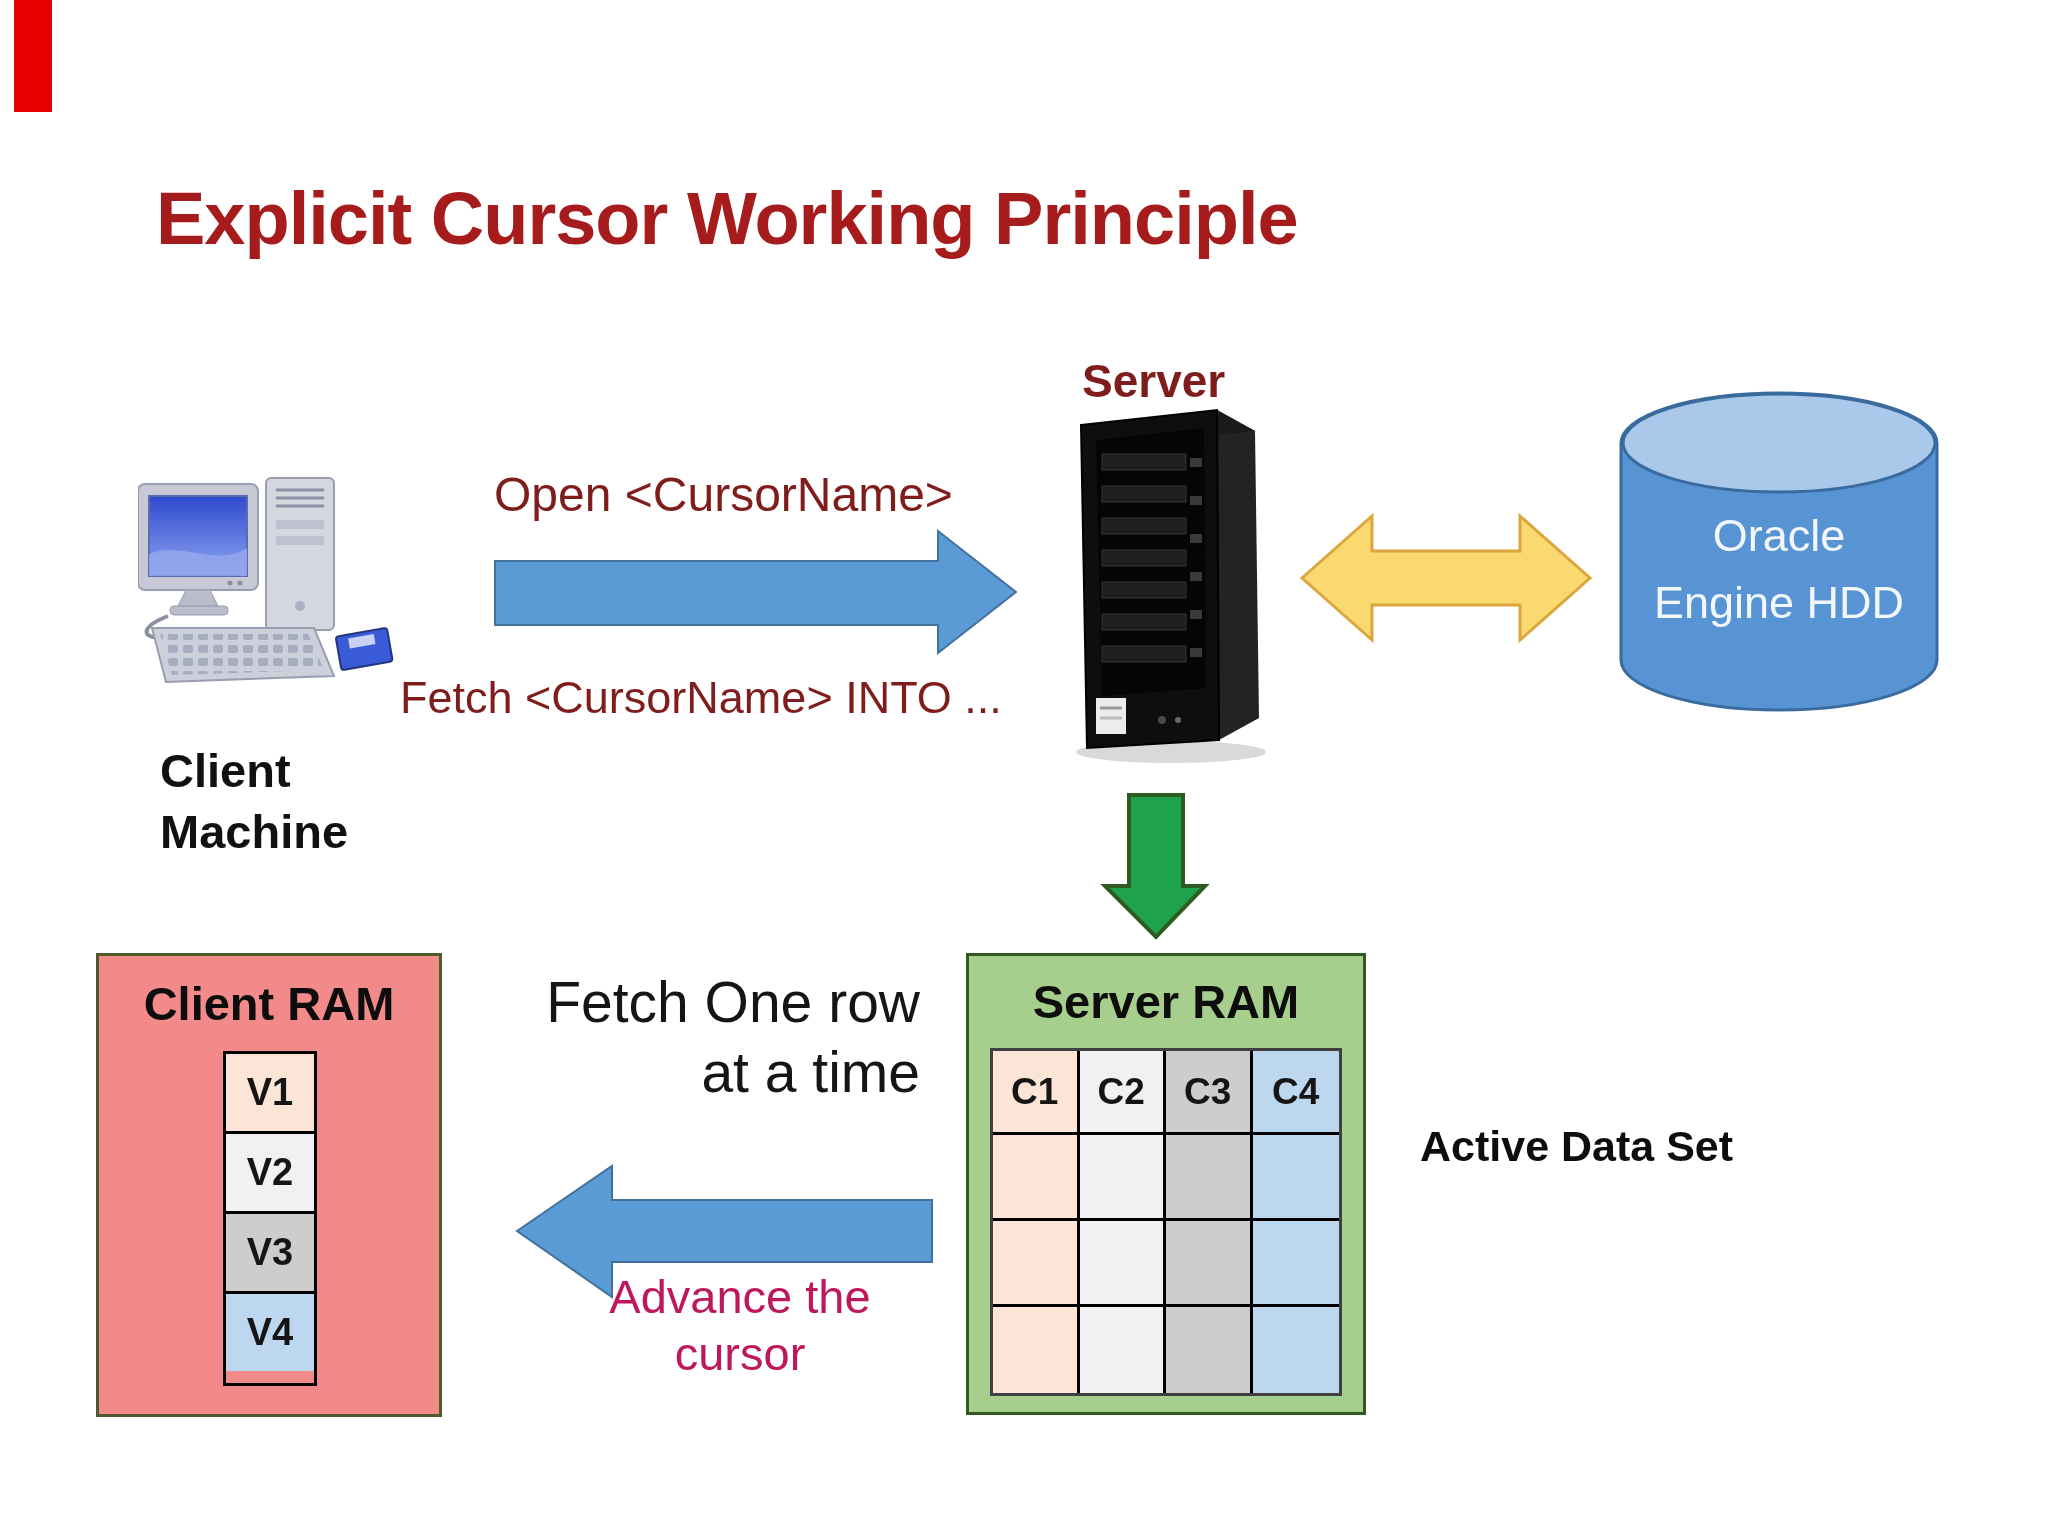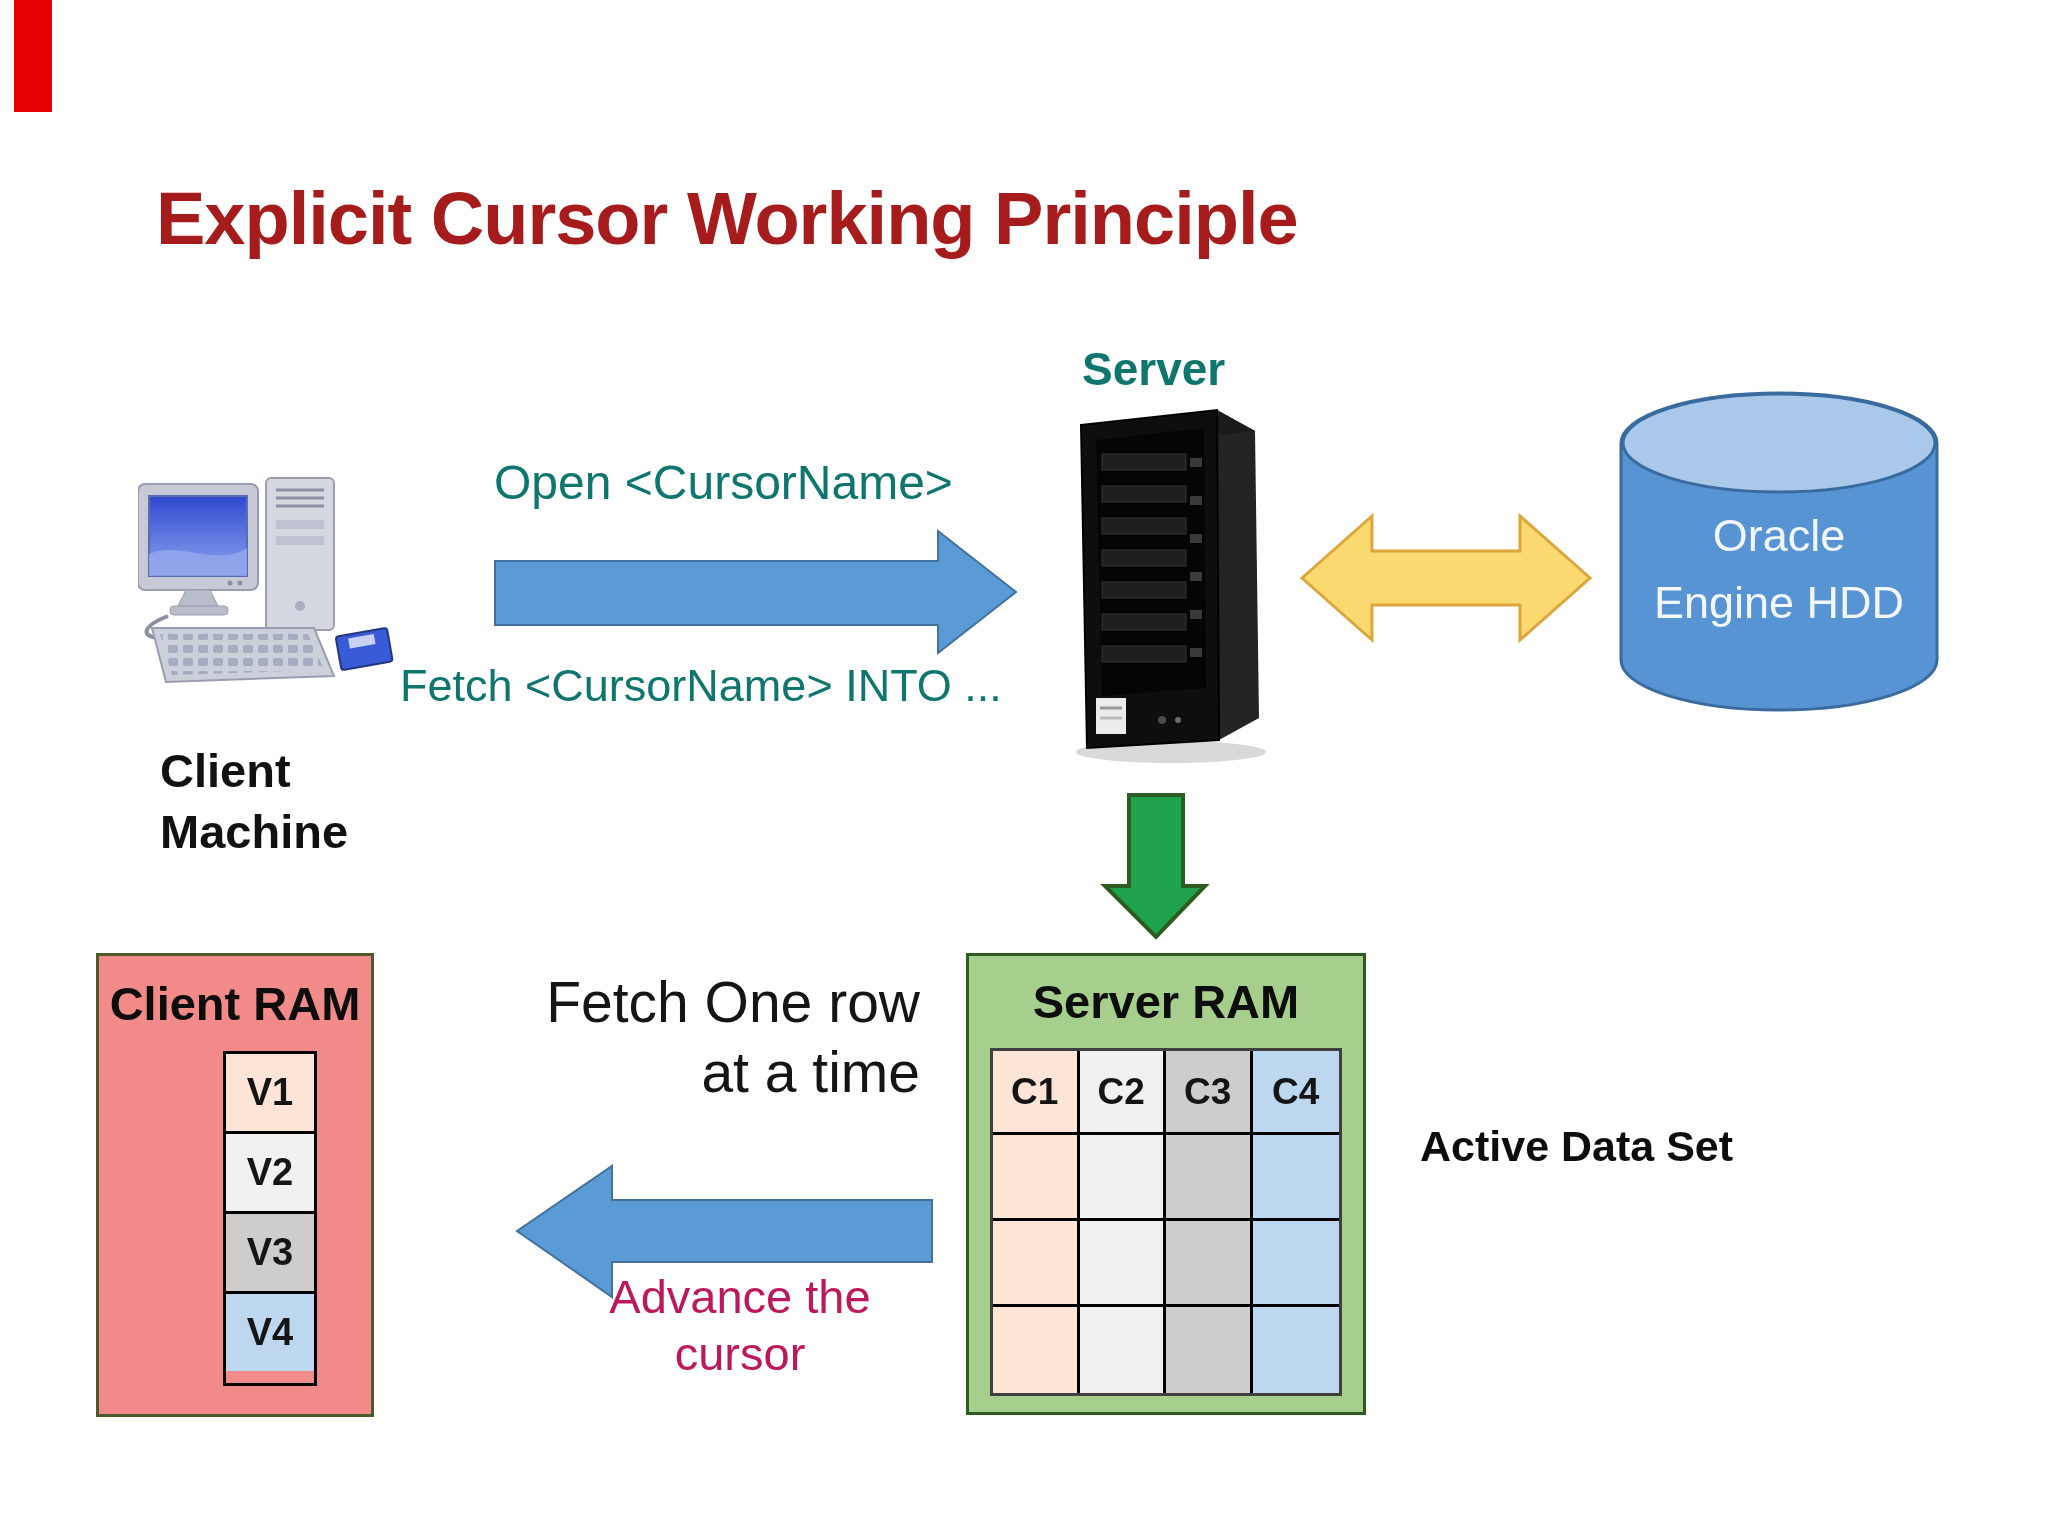--- a/index.html
+++ b/index.html
@@ -1,32 +1,32 @@
 <!DOCTYPE html>
 <html><head>
 <meta charset="utf-8">
 <style>
   html,body{margin:0;padding:0;background:#888;}
   .slide{position:relative;width:2048px;height:1536px;background:#ffffff;overflow:hidden;
          font-family:"Liberation Sans", sans-serif;color:#111;}
   .abs{position:absolute;}
   .red-bar{left:14px;top:0;width:38px;height:112px;background:#e60000;}
   .title{left:156px;top:176px;font-size:74px;font-weight:700;letter-spacing:-1px;color:#a61b1b;white-space:nowrap;}
-  .plain{font-size:46px;color:#0f766e;white-space:nowrap;}
+  .plain{font-size:46px;color:#7f1d1d;white-space:nowrap;margin-top:12px;}
   .open-label{left:494px;top:455px;font-size:48px;}
   .fetch-label{left:400px;top:660px;font-size:45px;}
   .server-label{left:1082px;top:342px;font-weight:700;font-size:46px;}
   .client-label{left:160px;top:740px;font-weight:700;font-size:47px;line-height:1.3;white-space:pre-line;}
   .overlay{left:0;top:0;width:2048px;height:1536px;pointer-events:none;}
   .client-pc{left:138px;top:476px;width:268px;height:215px;}
   .server-tower{left:1066px;top:398px;width:206px;height:368px;}
   .cylinder{left:1618px;top:388px;width:322px;height:330px;}
   .cyl-text{fill:#f2f7fc;font-size:45px;font-family:"Liberation Sans",sans-serif;text-anchor:middle;}
   .box-title{text-align:center;font-weight:700;font-size:47px;color:#0d0d0d;}
-  .client-ram{left:96px;top:953px;width:278px;height:464px;background:#f28a8a;border:3px solid #4d5b2b;box-sizing:border-box;}
+  .client-ram{left:96px;top:953px;width:346px;height:464px;background:#f28a8a;border:3px solid #4d5b2b;box-sizing:border-box;}
   .client-ram .box-title{margin-top:20px;}
   .vstack{position:absolute;left:124px;top:95px;width:94px;height:335px;border:3px solid #000;box-sizing:border-box;}
   .vcell{height:80px;border-bottom:3px solid #000;box-sizing:border-box;display:flex;align-items:center;justify-content:center;
          font-weight:700;font-size:38px;color:#151515;}
   .vcell:last-child{border-bottom:none;height:77px;}
   .server-ram{left:966px;top:953px;width:400px;height:462px;background:#a6cf8d;border:3px solid #2f5a20;box-sizing:border-box;}
   .server-ram .box-title{margin-top:18px;}
   .ctable{position:absolute;left:21px;top:92px;width:352px;height:348px;border:3px solid #404040;box-sizing:border-box;
           display:grid;grid-template-columns:repeat(4,1fr);grid-template-rows:84px 1fr 1fr 1fr;}
   .ctable>div{border-right:3px solid #000;border-bottom:3px solid #000;box-sizing:border-box;

